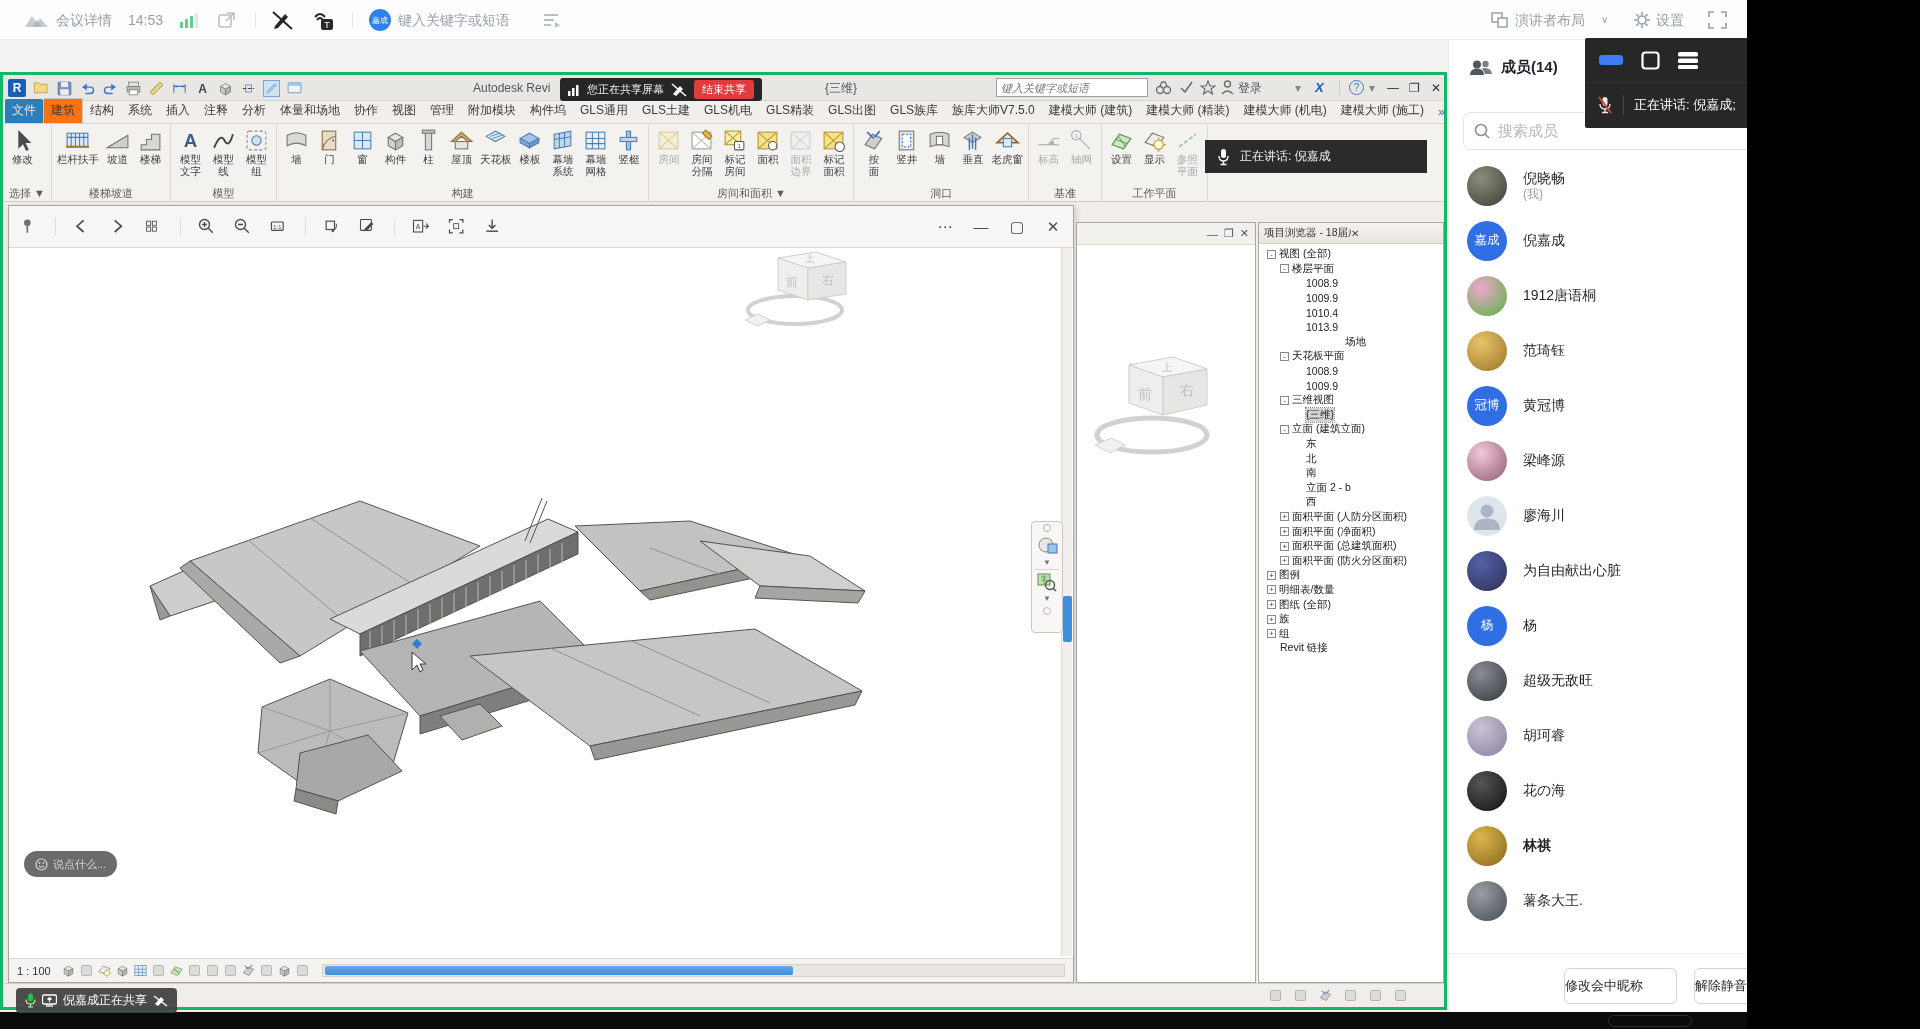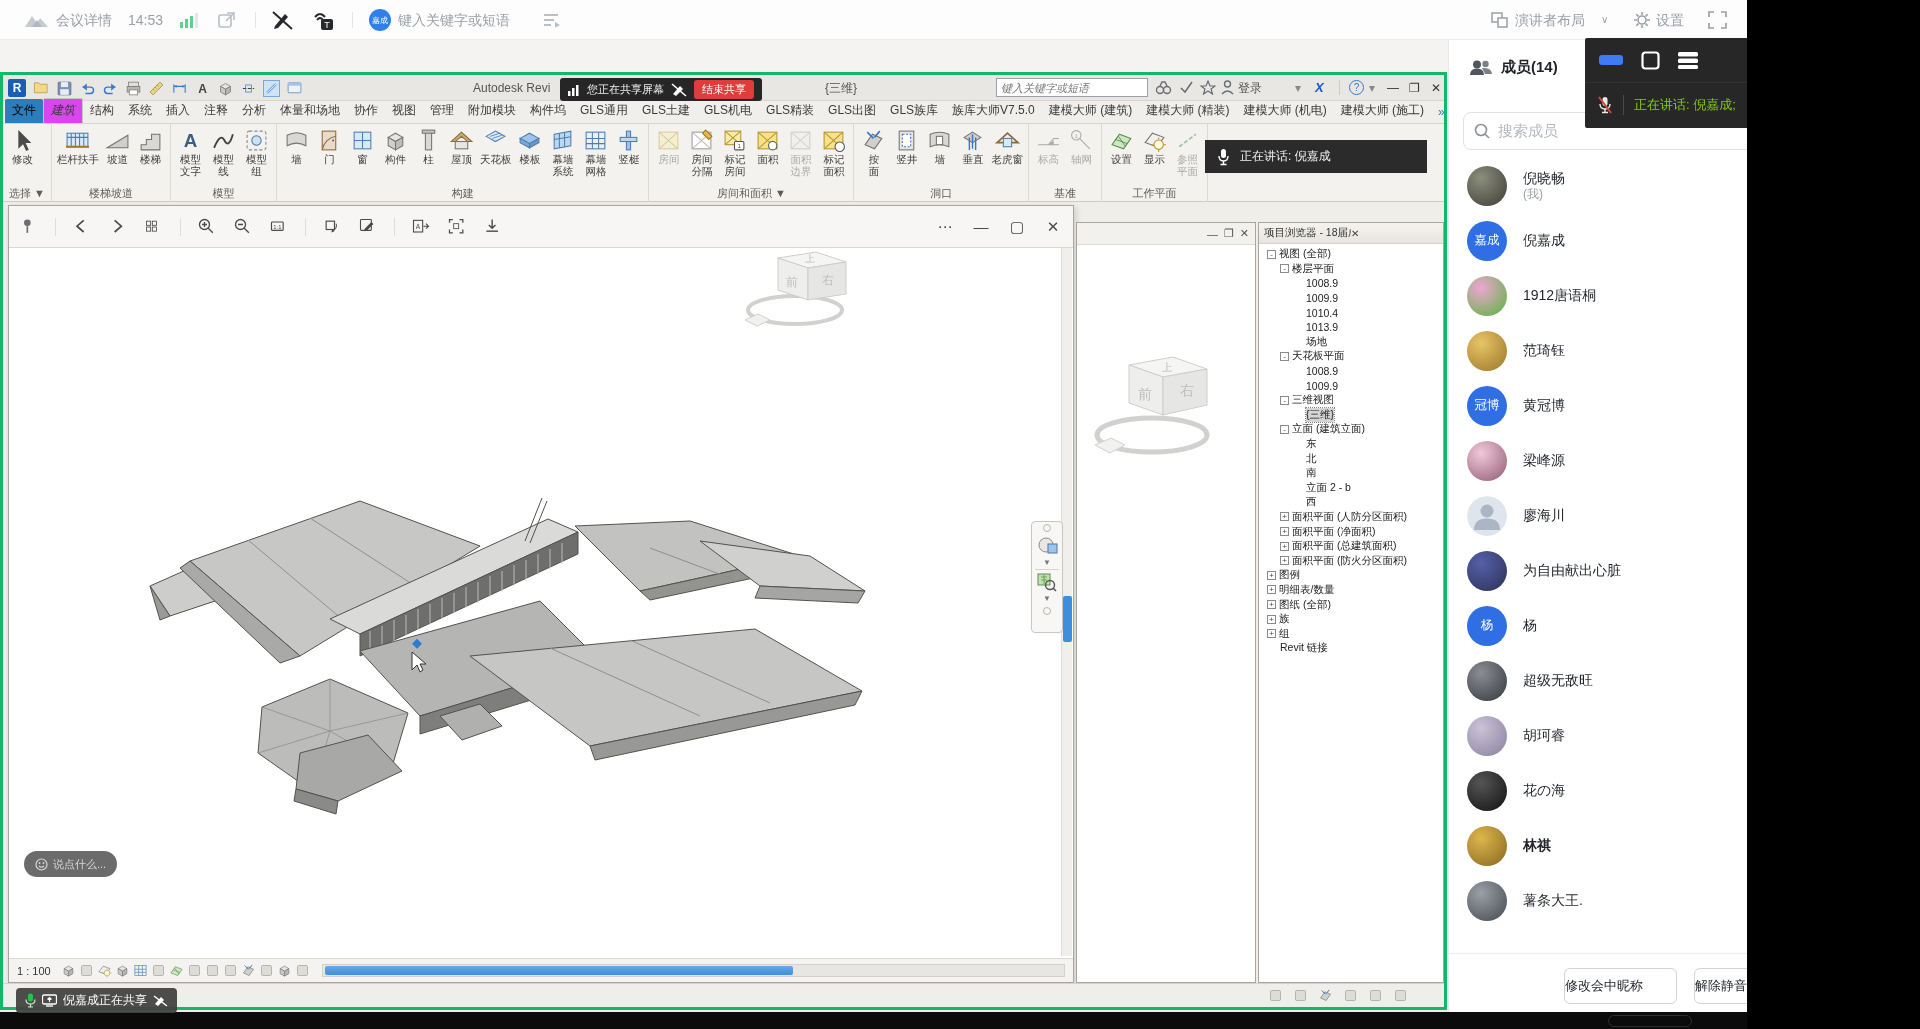--- a/index.html
+++ b/index.html
@@ -18,22 +18,22 @@
   #revit{left:3px;top:75px;width:1441px;height:932px;background:#f0eeeb;}
   #rv-title{left:0;top:0;width:1441px;height:26px;background:#e9e7e4;border-bottom:1px solid #d8d5d0;}
   .qat-ico{width:17px;height:17px;top:4px;display:flex;align-items:center;justify-content:center;}
   .rv-title-txt{color:#555;font-size:12px;line-height:26px;white-space:nowrap;}
   #rv-toast{left:557px;top:3px;height:23px;background:#262626;border-radius:3px;display:flex;align-items:center;padding:0 8px;gap:7px;z-index:30;}
   #rv-toast span{color:#efefef;font-size:11px;white-space:nowrap;}
   #end-share-btn{background:#e13c3c;color:#fff;font-size:11px;border-radius:3px;padding:2px 8px;white-space:nowrap;cursor:pointer;}
   #rv-search{left:993px;top:3px;width:152px;height:19px;background:#fff;border:1px solid #9aa0a8;font-size:11px;color:#999;font-style:italic;padding:0 4px;line-height:17px;}
   #rv-tabs{left:0;top:26px;width:1441px;height:23px;background:#f1efec;border-bottom:1px solid #d8d5d0;display:flex;align-items:flex-end;padding-left:2px;}
   .rv-tab{font-size:12px;color:#3b3b3b;padding:3px 7px 4px;white-space:nowrap;cursor:pointer;}
-  .rv-tab.file{background:#2d7dbb;color:#000000;border-radius:2px 2px 0 0;}
-  .rv-tab.active{background:#d946ef;border:1px solid #c9c5bf;border-bottom:none;border-radius:2px 2px 0 0;font-style:italic;}
+  .rv-tab.file{background:#2d7dbb;color:#e5e5e5;border-radius:2px 2px 0 0;}
+  .rv-tab.active{background:#f97316;border:1px solid #c9c5bf;border-bottom:none;border-radius:2px 2px 0 0;}
   #ribbon{left:0;top:49px;width:1441px;height:78px;background:#f4f2ef;border-bottom:1px solid #cfccc6;display:flex;}
   .rb-group{height:78px;border-right:1px solid #dcd8d2;display:flex;flex-direction:column;}
   .rb-btnrow{flex:1;display:flex;align-items:flex-start;padding:3px 3px 0;}
   .rb-btn{min-width:33px;padding:1px 2px;display:flex;flex-direction:column;align-items:center;cursor:pointer;}
   .rb-btn .ric{width:25px;height:25px;}
   .rb-btn .rlb{font-size:10.5px;color:#3f3f3f;text-align:center;line-height:11.5px;margin-top:1px;white-space:pre-line;}
   .rb-btn.dim{opacity:.42;}
   .rb-label{height:16px;font-size:11px;color:#5c5c5c;text-align:center;line-height:15px;white-space:nowrap;padding:0 6px;}
   
   .spk-toast{background:rgba(28,28,28,.93);display:flex;align-items:center;gap:10px;padding:0 12px;color:#f2f2f2;font-size:12px;z-index:35;text-align:right;}
@@ -86,21 +86,21 @@
   .m-name{flex:1;margin-left:16px;overflow:hidden;}
   .m-name .n1{font-size:14px;color:#1f2329;line-height:17px;white-space:nowrap;}
   .m-name .n2{font-size:12px;color:#9aa0a6;line-height:15px;}
   .m-icons{display:flex;align-items:center;gap:13px;}
   #mb-footline{left:0;top:913px;width:472px;height:1px;background:#ececec;}
   .mb-btn{top:928px;height:36px;width:113px;border:1px solid #d0d3d9;border-radius:6px;background:#fff;font-size:13px;color:#1f2329;text-align:left;line-height:34px;cursor:pointer;}
   
   #float-panel{left:1585px;top:38px;width:300px;height:90px;background:rgba(25,25,25,.94);z-index:60;border-radius:2px;overflow:hidden;}
   #fp-top{height:45px;display:flex;align-items:center;padding:0 14px;gap:18px;border-bottom:1px solid #333;}
   #fp-bottom{height:44px;display:flex;align-items:center;padding:0 12px;gap:10px;position:relative;}
-  #fp-bottom .fp-txt{color:#84cc16;font-size:13px;white-space:nowrap;text-align:right;}
+  #fp-bottom .fp-txt{color:#ffffff;font-size:13px;white-space:nowrap;text-align:right;}
   .fp-div{width:1px;height:20px;background:#4a4a4a;}
   
   #taskbar{left:0;top:1012px;width:1920px;height:17px;background:#0b0b0b;}
   #tb-pill{left:1608px;top:1015px;width:84px;height:12px;border:1px solid #2e2e2e;border-radius:6px;}
   svg{display:block;}
 </style>
 </head>
 <body>
 
 <div id="stage">
@@ -1015,21 +1015,21 @@
             <span class="tree-lbl">1009.9</span>
           </div>
           <div class="tree-row" style="padding-left: 34px;">
             <div style="width: 13px; flex: 0 0 auto;"></div>
             <span class="tree-lbl">1010.4</span>
           </div>
           <div class="tree-row" style="padding-left: 34px;">
             <div style="width: 13px; flex: 0 0 auto;"></div>
             <span class="tree-lbl">1013.9</span>
           </div>
-          <div class="tree-row" style="padding-left: 34px;">
+          <div class="tree-row" style="padding-left: 34px; margin-left: 39px;">
             <div style="width: 13px; flex: 0 0 auto;"></div>
             <span class="tree-lbl">场地</span>
           </div>
           <div class="tree-row" style="padding-left: 21px;">
             <div class="tree-box">-</div>
             <span class="tree-lbl">天花板平面</span>
           </div>
           <div class="tree-row" style="padding-left: 34px;">
             <div style="width: 13px; flex: 0 0 auto;"></div>
             <span class="tree-lbl">1008.9</span>

